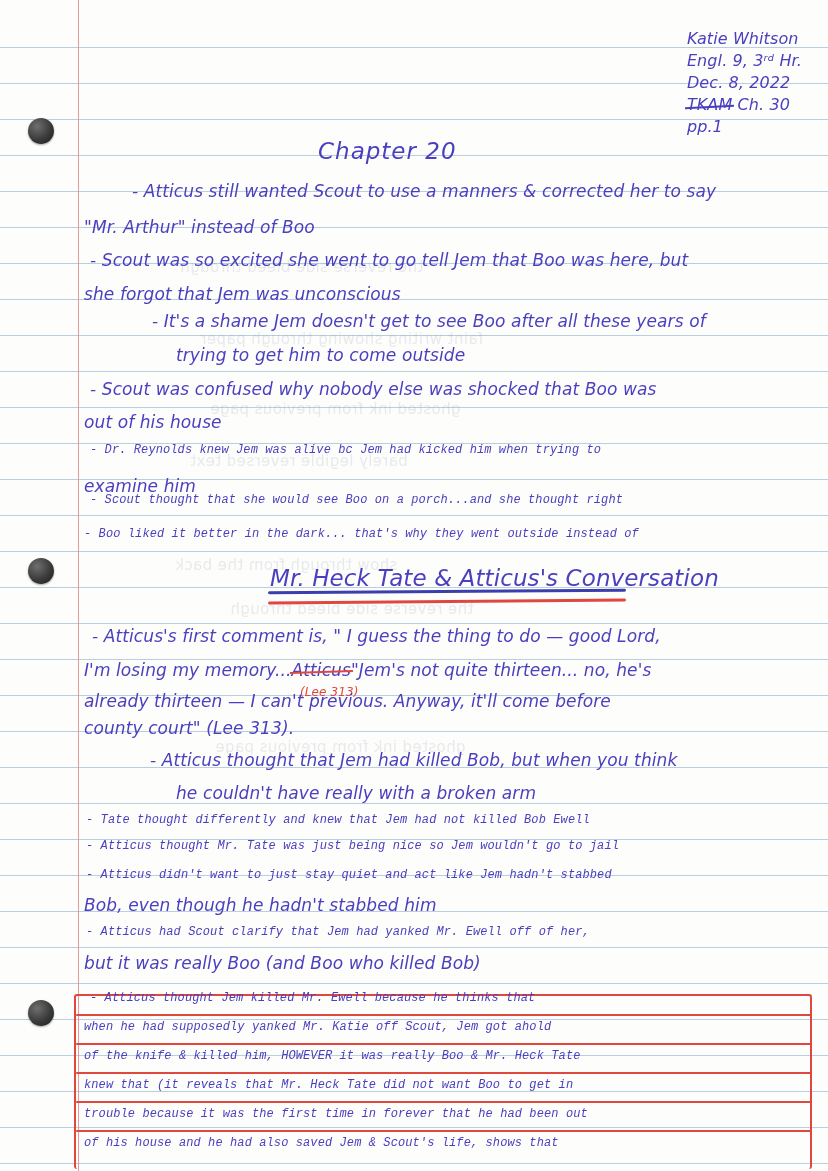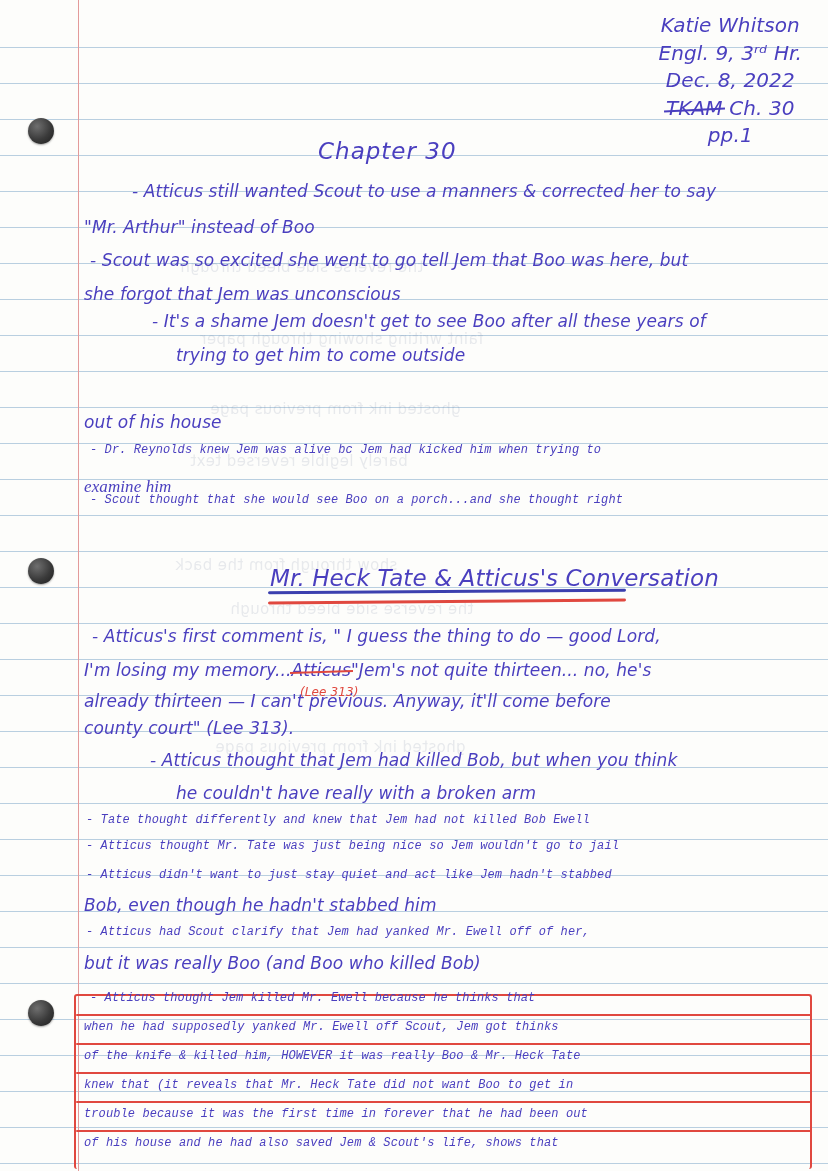--- a/index.html
+++ b/index.html
@@ -84,24 +84,24 @@
   #content {
     position: absolute;
     left: 0; top: 0;
     width: 828px; height: 1171px;
   }
 
   
   #header-block {
     position: absolute;
     right: 26px;
-    top: 12px;
-    text-align: center;
+    top: 28px;
+    text-align: left;
     line-height: 1.38;
-    font-size: 20px;
+    font-size: 16px;
   }
   #header-block div { white-space: nowrap; }
   .hdr-tkam { position: relative; display: inline-block; }
   .hdr-tkam .strike {
     position: absolute; left: -2px; right: -2px; top: 52%;
     height: 1.5px; background: #4a3fbf; transform: rotate(-3deg);
   }
 
   
   #chapter-title {
@@ -206,32 +206,34 @@
       <div>Dec. 8, 2022</div>
       <div>
         <span class="hdr-tkam">
           <span>TKAM</span><span class="strike"></span>
         </span>
         <span>Ch. 30</span>
       </div>
       <div>pp.1</div>
     </div>
 
-    <div id="chapter-title" class="hand">Chapter 30</div>
+    <div id="chapter-title" class="hand">Chapter 20</div>
 
     <div class="line hand" style="left:92px; top:183px;margin-left:40px;">- Atticus still wanted Scout to use a manners &amp; corrected her to say</div>
     <div class="line hand" style="left:84px; top:219px;">"Mr. Arthur" instead of Boo</div>
     <div class="line hand" style="left:90px; top:252px;">- Scout was so excited she went to go tell Jem that Boo was here, but</div>
     <div class="line hand" style="left:84px; top:286px;">she forgot that Jem was unconscious</div>
     <div class="line hand" style="left:152px; top:313px;">- It's a shame Jem doesn't get to see Boo after all these years of</div>
     <div class="line hand" style="left:176px; top:347px;">trying to get him to come outside</div>
+    <div class="line hand" style="left:90px; top:381px;">- Scout was confused why nobody else was shocked that Boo was</div>
     <div class="line hand" style="left:84px; top:414px;">out of his house</div>
     <div class="line hand small" style="left:90px; top:444px;">- Dr. Reynolds knew Jem was alive bc Jem had kicked him when trying to</div>
-    <div class="line hand" style="left:84px; top:478px;font-family:Liberation Serif, serif;">examine him</div>
+    <div class="line hand" style="left:84px; top:478px;">examine him</div>
     <div class="line hand small" style="left:90px; top:494px;">- Scout thought that she would see Boo on a porch...and she thought right</div>
+    <div class="line hand small" style="left:84px; top:528px;">- Boo liked it better in the dark... that's why they went outside instead of</div>
 
     <div id="section-heading" class="hand">Mr. Heck Tate &amp; Atticus's Conversation</div>
     <div id="underline-blue"></div>
     <div id="underline-red"></div>
 
     <div class="line hand" style="left:92px; top:628px;">- Atticus's first comment is, " I guess the thing to do — good Lord,</div>
 
     <div class="line hand" style="left:84px; top:662px;">
       <span>I'm losing my memory...</span><span class="redstrike"><span>Atticus</span><span class="bar"></span></span><span>"Jem's not quite thirteen... no, he's</span>
     </div>
@@ -243,21 +245,21 @@
     <div class="line hand small" style="left:86px; top:814px;">- Tate thought differently and knew that Jem had not killed Bob Ewell</div>
     <div class="line hand" style="left:176px; top:785px;">he couldn't have really with a broken arm</div>
     <div class="line hand small" style="left:86px; top:840px;">- Atticus thought Mr. Tate was just being nice so Jem wouldn't go to jail</div>
     <div class="line hand small" style="left:86px; top:869px;">- Atticus didn't want to just stay quiet and act like Jem hadn't stabbed</div>
     <div class="line hand" style="left:84px; top:897px;">Bob, even though he hadn't stabbed him</div>
     <div class="line hand small" style="left:86px; top:926px;">- Atticus had Scout clarify that Jem had yanked Mr. Ewell off of her,</div>
     <div class="line hand" style="left:84px; top:955px;">but it was really Boo (and Boo who killed Bob)</div>
 
     <div id="red-box"></div>
     <div class="line hand small" style="left:90px; top:992px;">- Atticus thought Jem killed Mr. Ewell because he thinks that</div>
-    <div class="line hand small" style="left:84px; top:1021px;">when he had supposedly yanked Mr. Ewell off Scout, Jem got thinks</div>
+    <div class="line hand small" style="left:84px; top:1021px;">when he had supposedly yanked Mr. Katie off Scout, Jem got ahold</div>
     <div class="line hand small" style="left:84px; top:1050px;">of the knife &amp; killed him, HOWEVER it was really Boo &amp; Mr. Heck Tate</div>
     <div class="line hand small" style="left:84px; top:1079px;">knew that (it reveals that Mr. Heck Tate did not want Boo to get in</div>
     <div class="line hand small" style="left:84px; top:1108px;">trouble because it was the first time in forever that he had been out</div>
     <div class="line hand small" style="left:84px; top:1137px;">of his house and he had also saved Jem &amp; Scout's life, shows that</div>
 
     <div class="red-underline" style="left:76px; top:1014px; width:736px;"></div>
     <div class="red-underline" style="left:76px; top:1043px; width:736px;"></div>
     <div class="red-underline" style="left:76px; top:1072px; width:736px;"></div>
     <div class="red-underline" style="left:76px; top:1101px; width:736px;"></div>
     <div class="red-underline" style="left:76px; top:1130px; width:736px;"></div>

